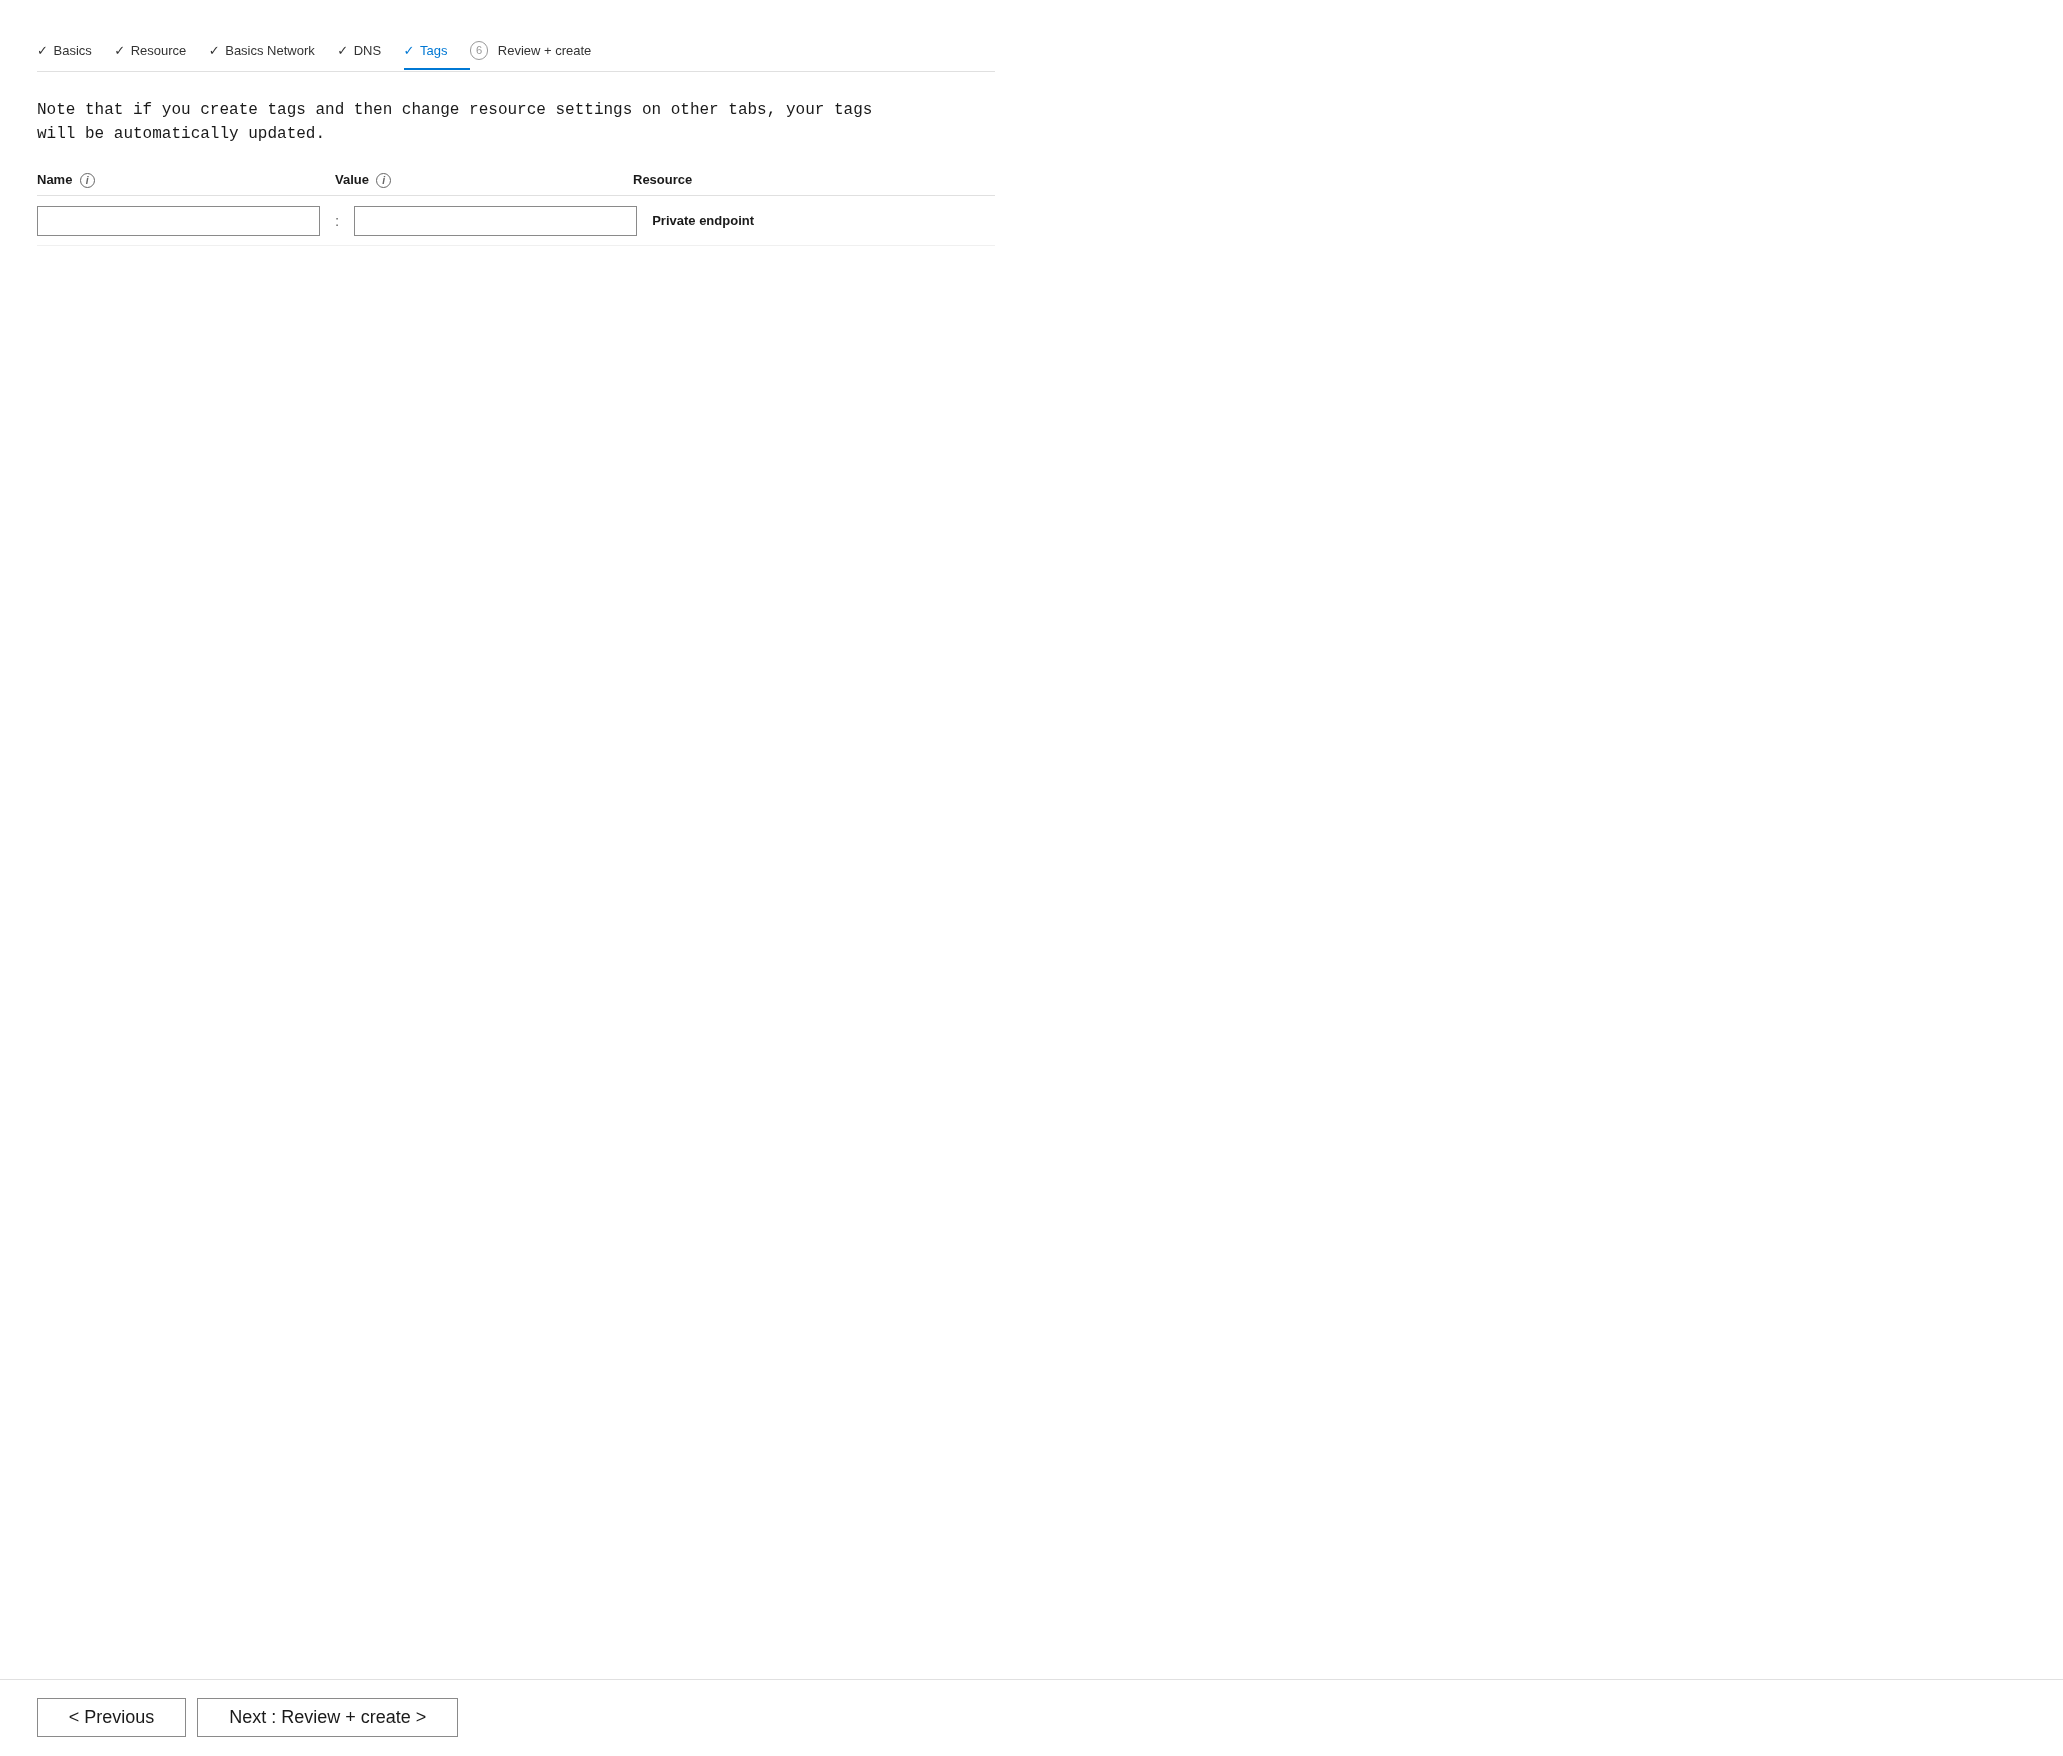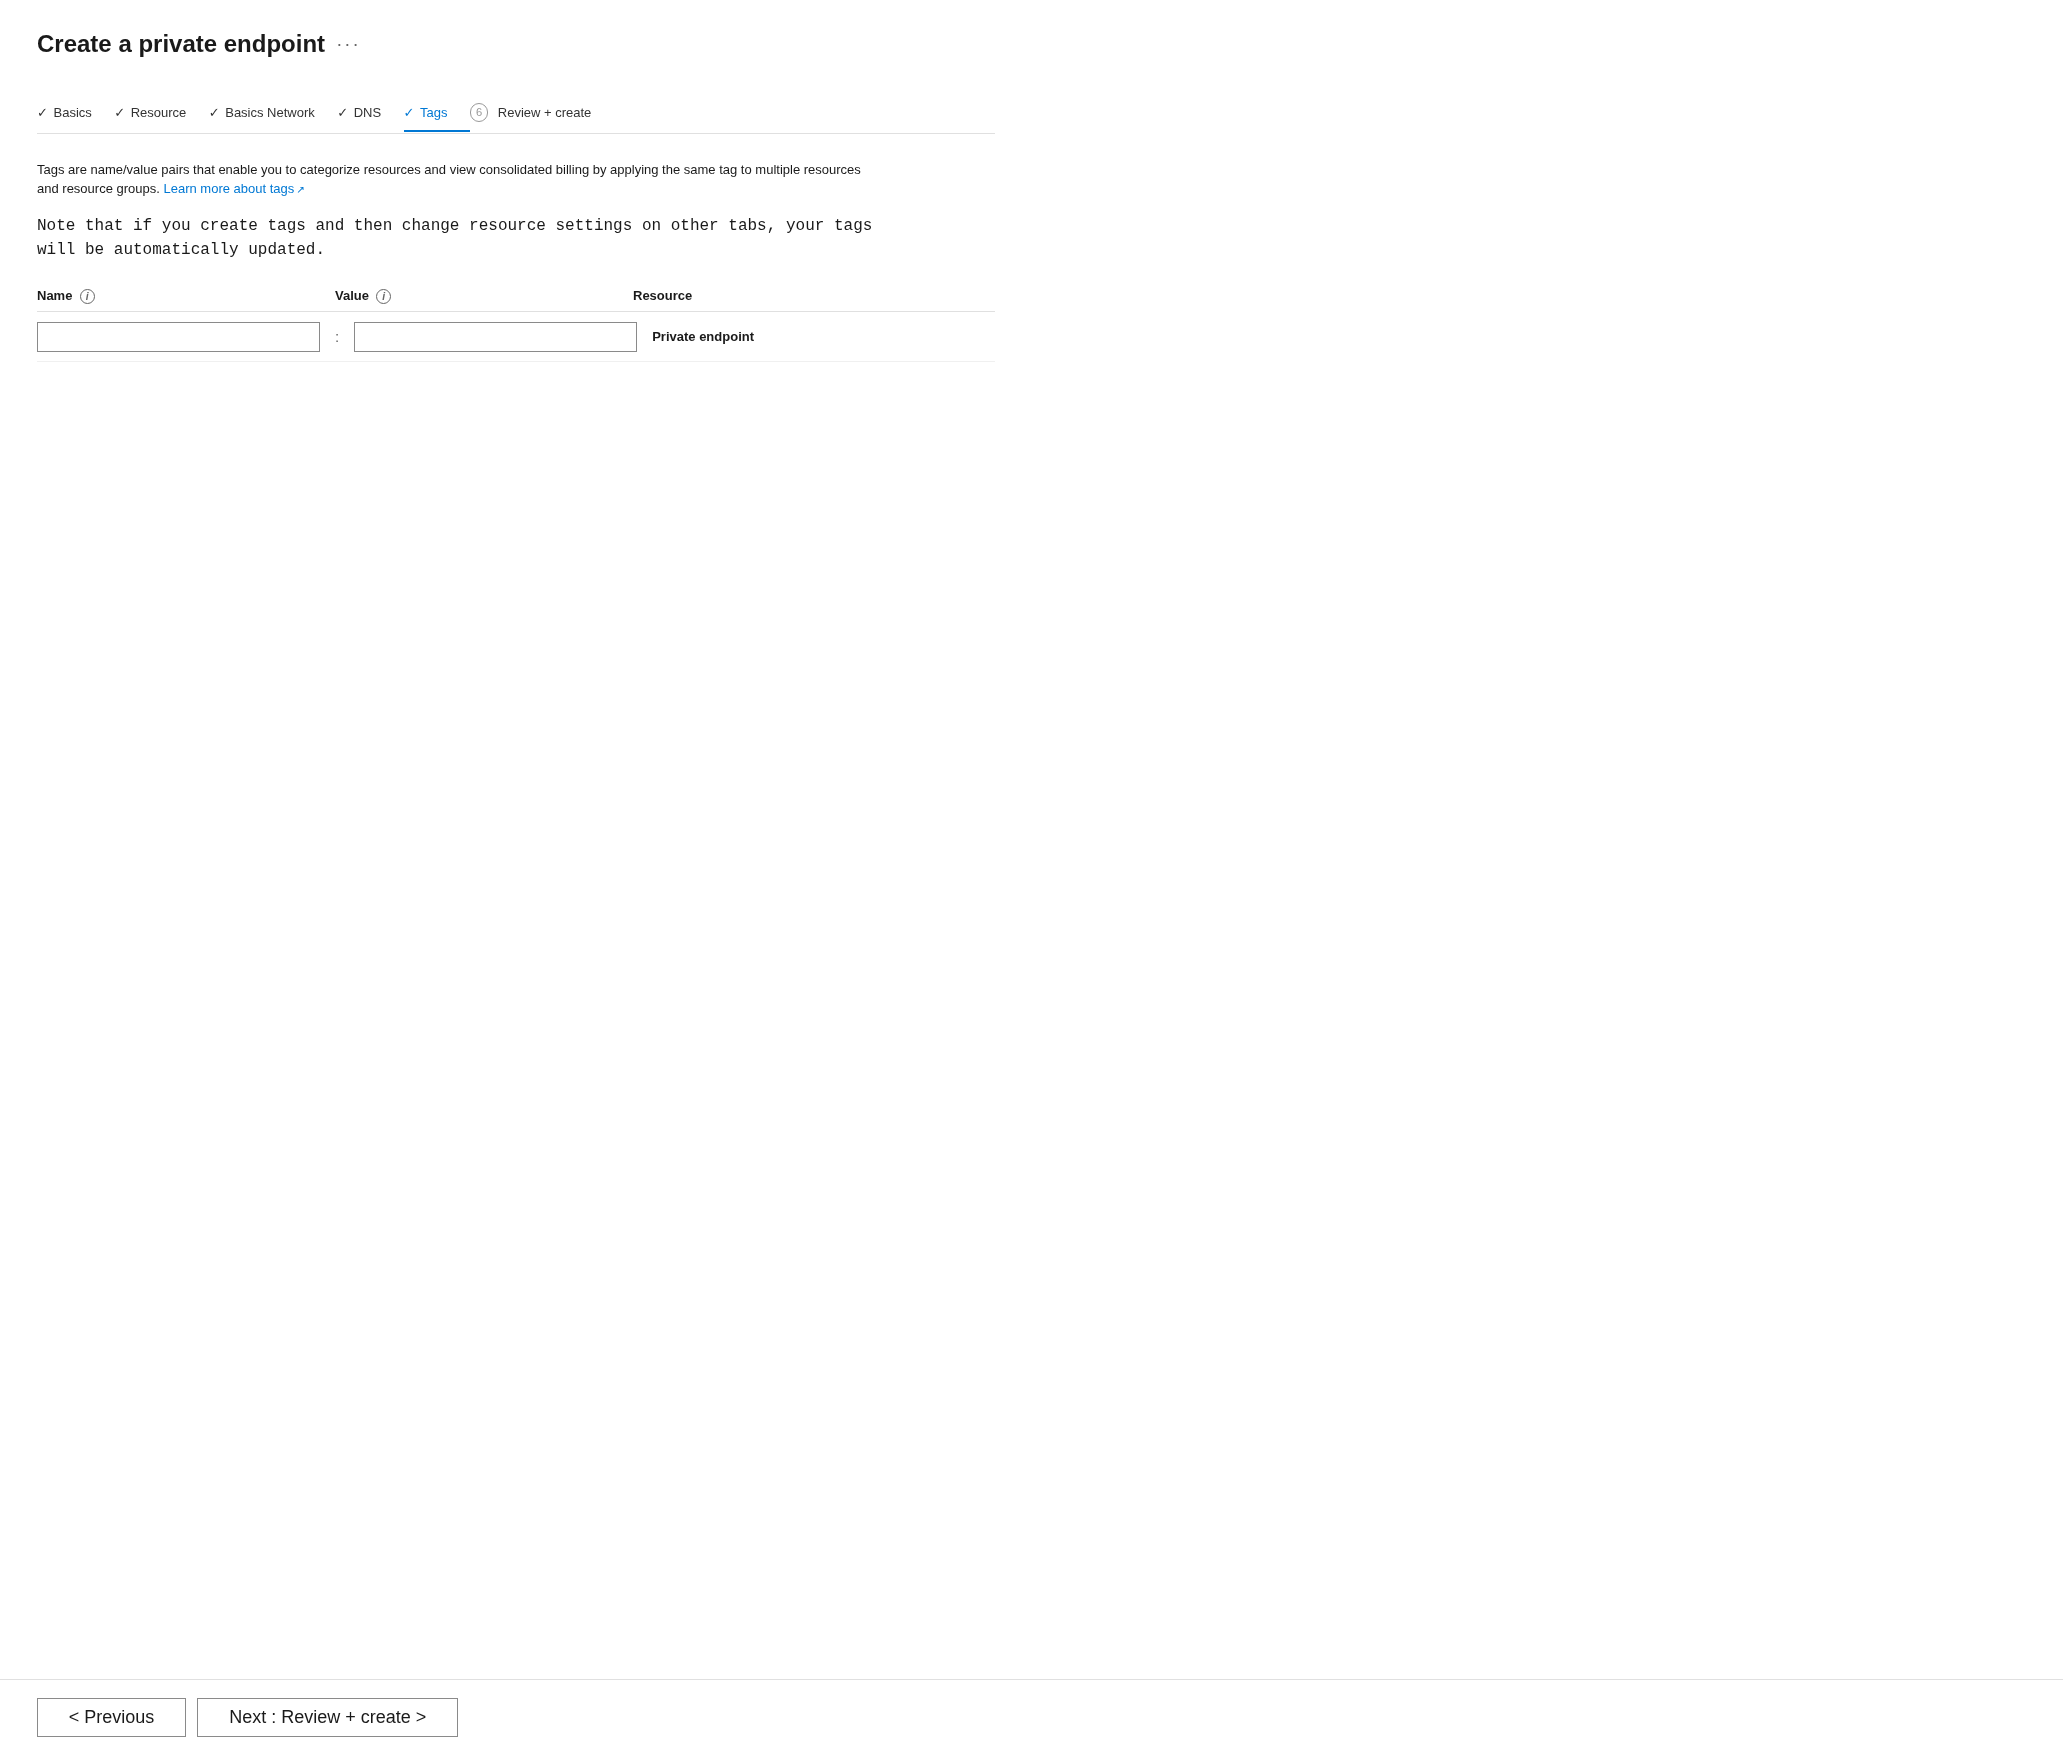--- a/index.html
+++ b/index.html
@@ -248,24 +248,20 @@
 
     .btn-next {
       min-width: 261px;
     }
   </style>
 </head>
 <body>
 
 <div class="page-container">
 
-  <div class="page-title-row">
-    <h1 class="page-title">Create a private endpoint</h1>
-    <span class="title-ellipsis">···</span>
-  </div>
 
   <div class="tabs-row">
 
     <div class="tab-item">
       <span class="check-icon">✓</span>
       <span>Basics</span>
     </div>
 
     <div class="tab-item">
       <span class="check-icon">✓</span>
@@ -287,26 +283,20 @@
       <span>Tags</span>
     </div>
 
     <div class="tab-item">
       <span class="tab-badge">6</span>
       <span>Review + create</span>
     </div>
 
   </div>
 
-  <p class="description-text">
-    <span>Tags are name/value pairs that enable you to categorize resources and view consolidated billing by applying the same tag to multiple resources and resource groups.</span>
-    <a class="learn-more-link">
-      <span>Learn more about tags</span><span class="external-icon">↗</span>
-    </a>
-  </p>
 
   <p class="note-text">Note that if you create tags and then change resource settings on other tabs, your tags will be automatically updated.</p>
 
   <div>
 
     <div class="tags-table-header">
       <div class="col-name">
         <span>Name</span>
         <span class="info-icon">i</span>
       </div>

